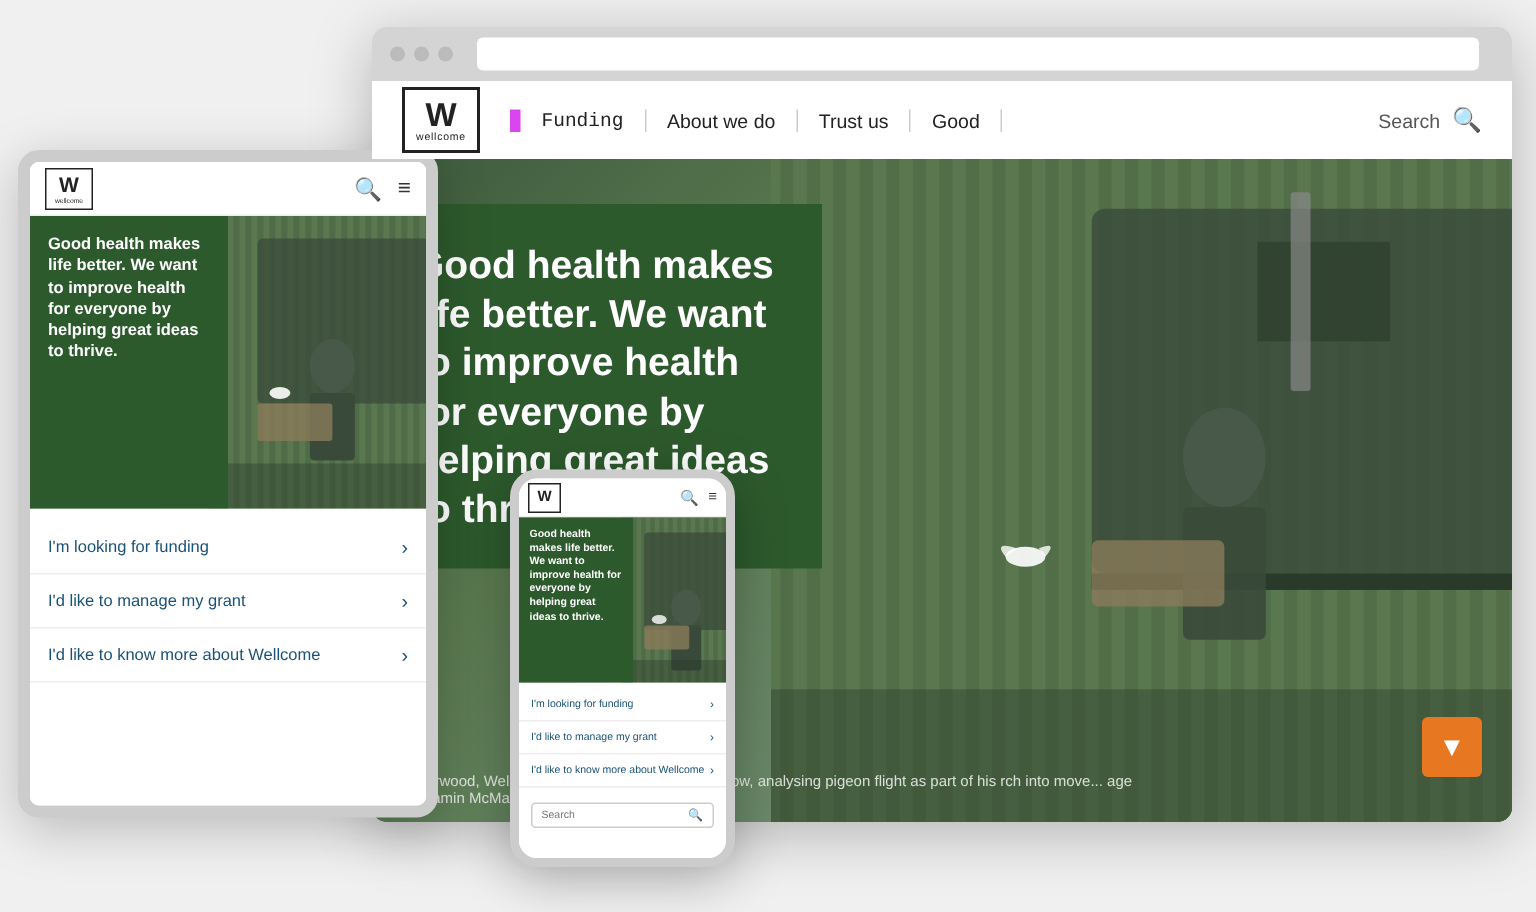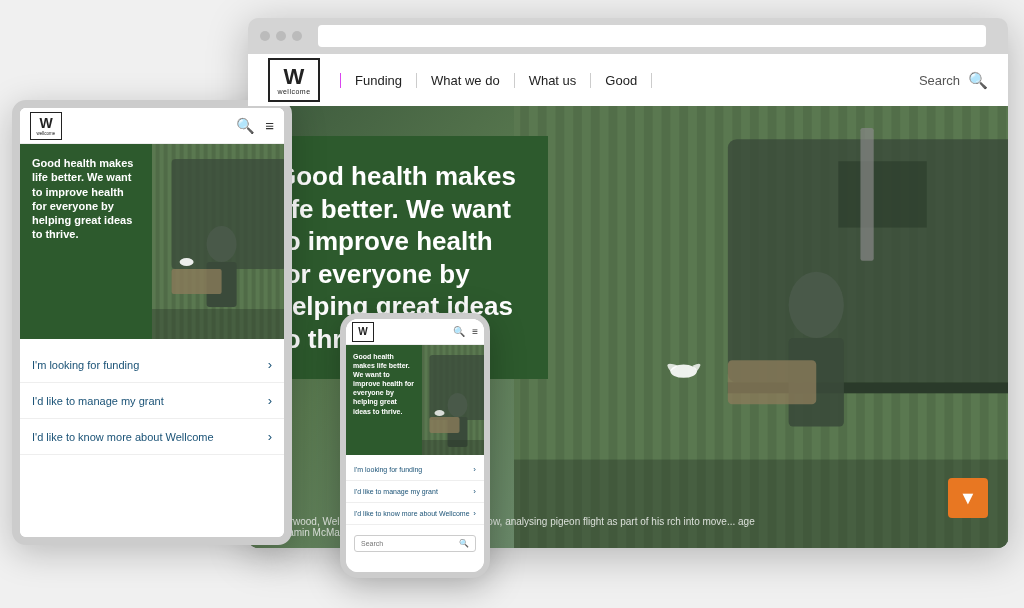--- a/index.html
+++ b/index.html
@@ -109,21 +109,22 @@
     .nav-link {
       font-size: 13px;
       color: #222;
       padding: 0 14px;
       text-decoration: none;
       border-right: 1px solid #ccc;
       cursor: pointer;
     }
 
     .nav-link:first-child {
-      border-left: 1px solid #d946ef;
+      border-left: 7px solid #d946ef;
+      font-family: Liberation Mono, monospace;
     }
 
     .desktop-search-area {
       display: flex;
       align-items: center;
       margin-left: auto;
       gap: 8px;
     }
 
     .search-label {
@@ -493,22 +494,22 @@
     </div>
     <div class="desktop-browser-content">
 
       <div class="desktop-nav">
         <div class="wellcome-logo">
           <span class="logo-w">W</span>
           <span class="logo-text">wellcome</span>
         </div>
         <div class="desktop-nav-links">
           <a class="nav-link">Funding</a>
-          <a class="nav-link">What we do</a>
-          <a class="nav-link">What us</a>
+          <a class="nav-link">About we do</a>
+          <a class="nav-link">Trust us</a>
           <a class="nav-link">Good</a>
         </div>
         <div class="desktop-search-area">
           <span class="search-label">Search</span>
           <span class="search-icon-nav">🔍</span>
         </div>
       </div>
 
       <div class="desktop-hero">
         <div class="hero-bg"></div>

